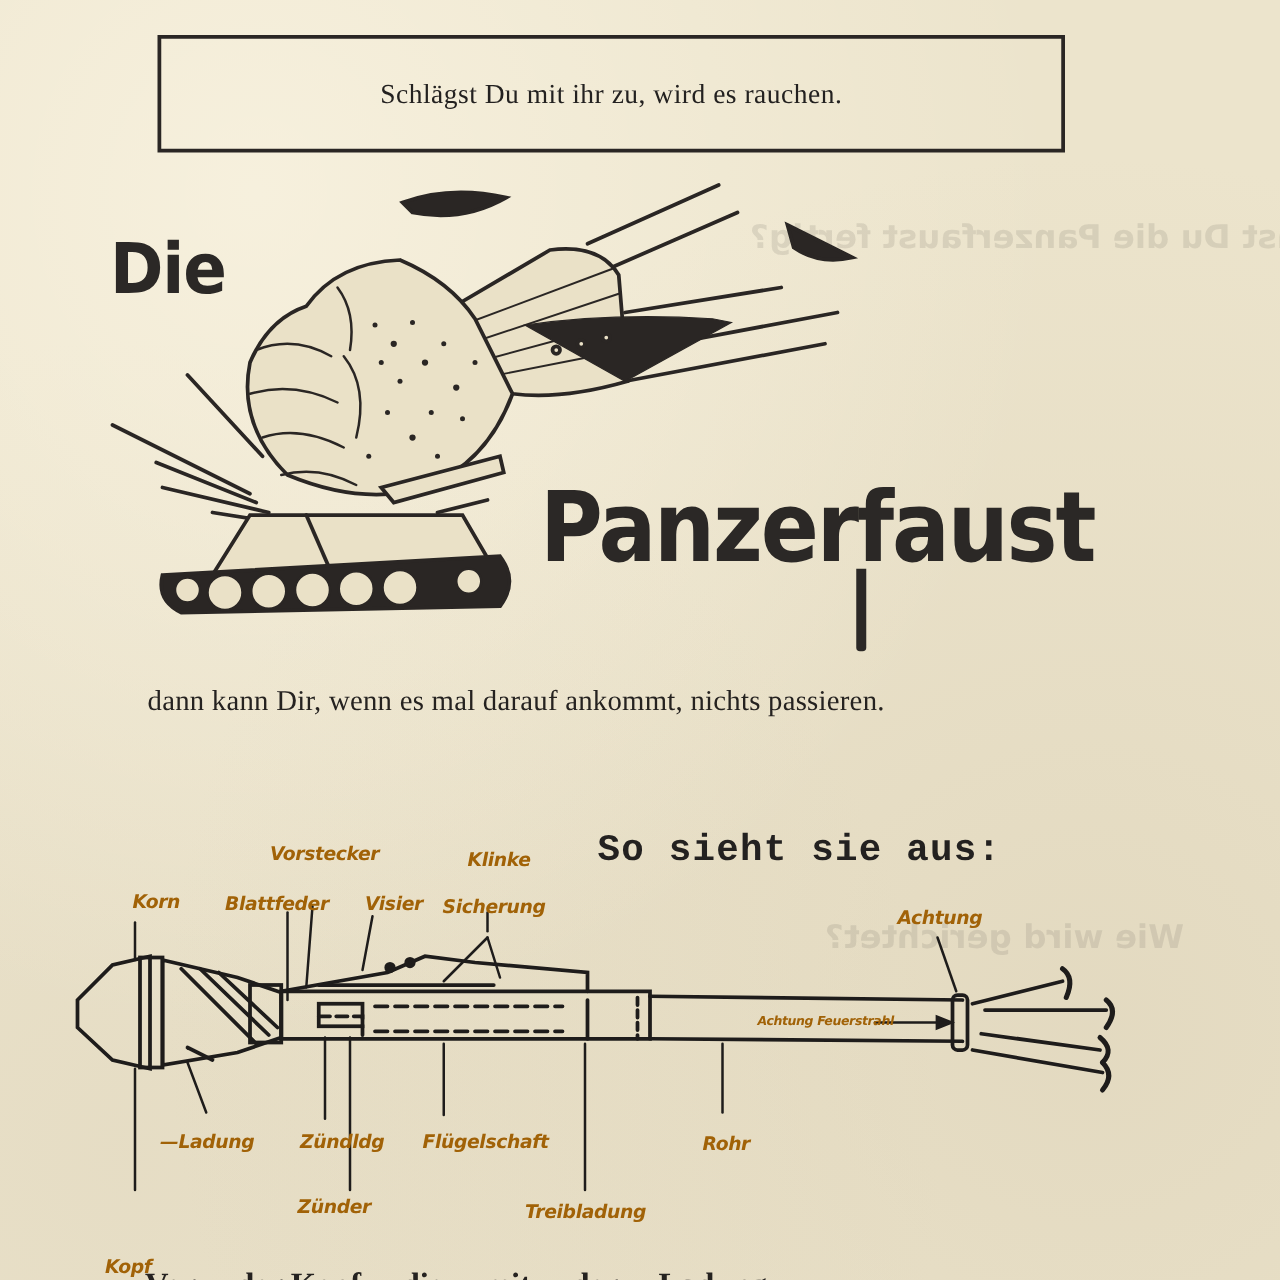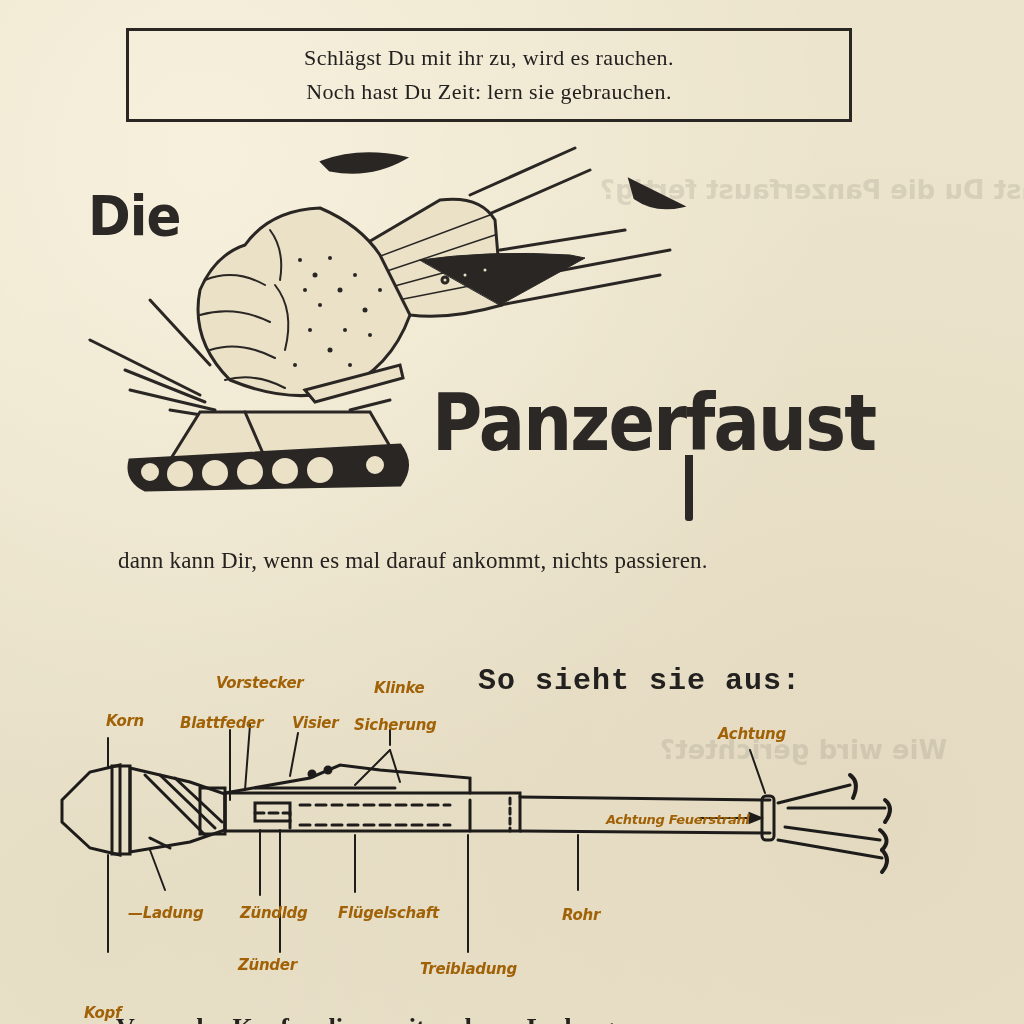--- a/index.html
+++ b/index.html
@@ -57,39 +57,38 @@
     .subhead {
       position: absolute; left: 478px; top: 664px;
       font-family: Liberation Mono, monospace; font-weight: bold; font-size: 30px; letter-spacing: 1px;
     }
 
     .diagram { position: absolute; left: 50px; top: 690px; width: 880px; height: 300px; }
     .lbl {
       position: absolute; font-family: "DejaVu Sans", sans-serif; font-weight: bold; font-style: italic;
       font-size: 15px; color: #a16207; white-space: nowrap; letter-spacing: -0.3px;
     }
-    .lbl.tiny { font-size: 13px; }
+    .lbl.tiny { font-size: 10px; }
 
     .footer-cut {
       position: absolute; left: 116px; top: 1008px; width: 800px; height: 24px; overflow: hidden;
       font-family: "Liberation Serif", serif; font-weight: bold; font-size: 26px; line-height: 40px;
       color: #252220; white-space: nowrap;
     }
   </style>
 </head>
 <body>
 
 <div class="page">
 
   <div class="ghost bold" style="left:600px; top:175px;">Wie machst Du die Panzerfaust fertig?</div>
   <div class="ghost bold" style="left:660px; top:735px;">Wie wird gerichtet?</div>
 
   <div class="motto-box">
     <span class="motto-line">Schlägst Du mit ihr zu, wird es rauchen.</span>
-    <span class="motto-line">Noch hast Du Zeit: lern sie gebrauchen.</span>
   </div>
 
   <svg class="illustration" viewBox="0 0 620 370">
     <g stroke="#2a2624" fill="none" stroke-width="3" stroke-linecap="round">
 
       <path d="M252 22 Q290 8 335 18 Q300 38 260 30 Z" fill="#2a2624"></path>
       <path d="M560 40 Q590 55 612 66 Q585 72 565 58 Z" fill="#2a2624"></path>
 
       <line x1="400" y1="55" x2="505" y2="8"></line>
       <line x1="410" y1="78" x2="520" y2="30"></line>

